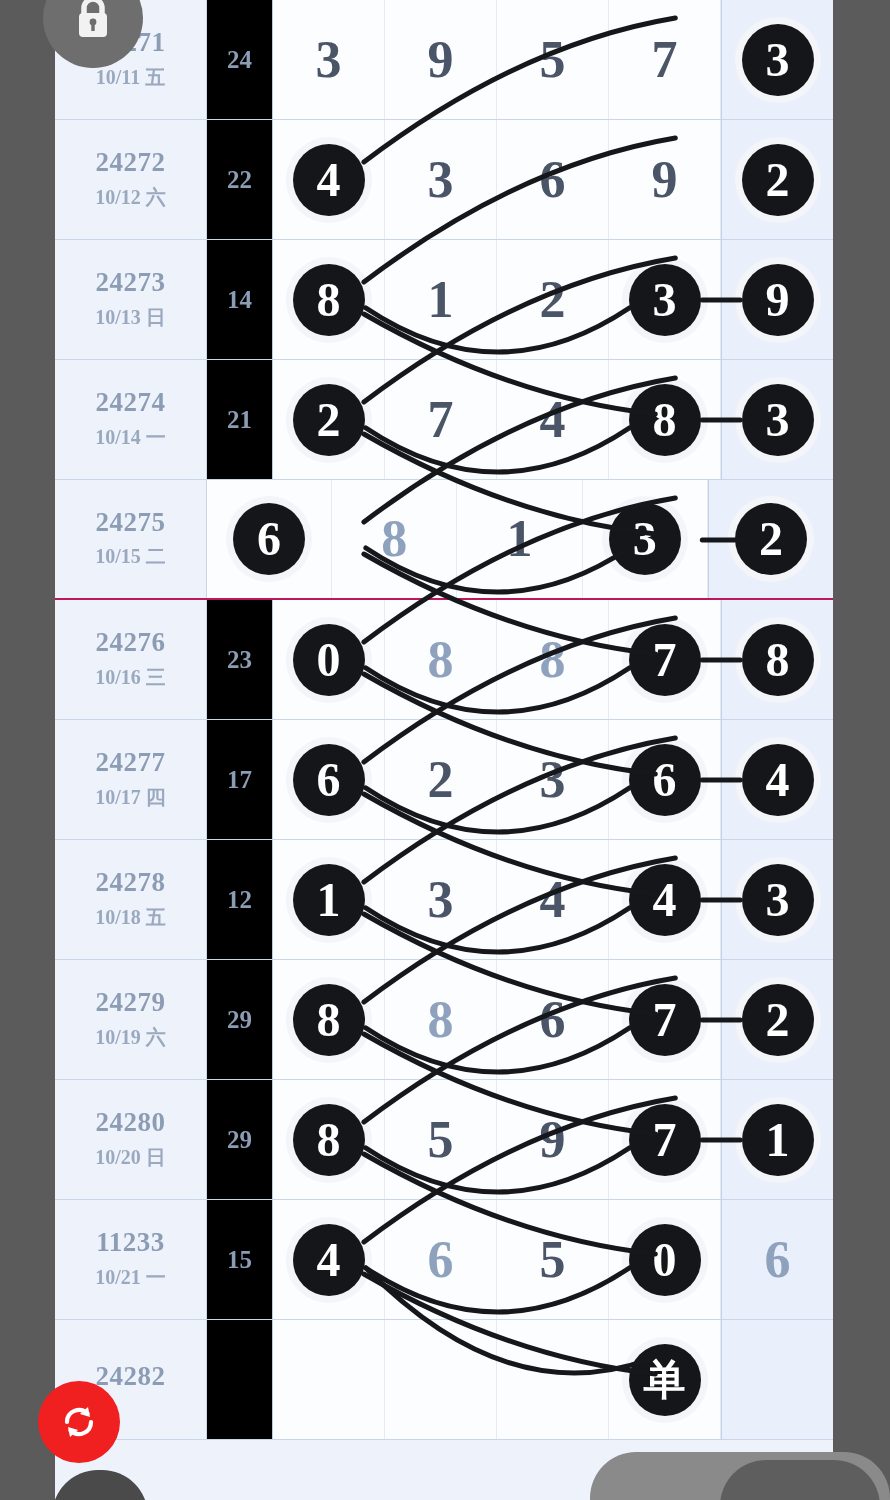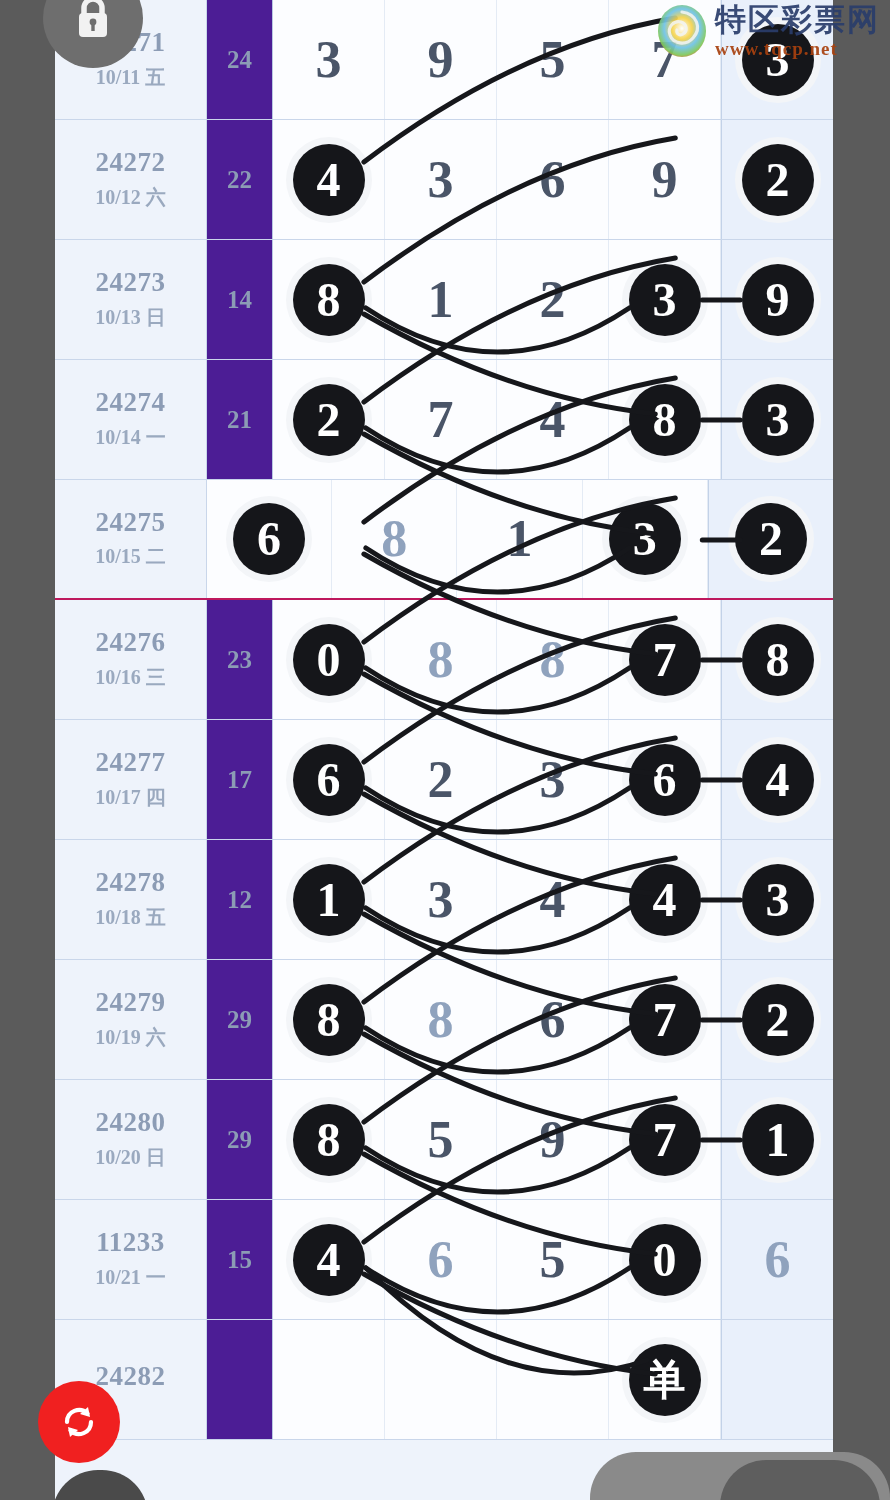--- a/index.html
+++ b/index.html
@@ -40,21 +40,21 @@
   }
   .issue-date {
     font-size: 20px; font-weight: bold; color: #9aa9bf;
     margin-top: 6px; font-family: "Liberation Serif", serif;
   }
 
   
   .c-sum {
     width: 66px; flex: none;
     display: flex; align-items: center; justify-content: center;
-    background: #4c1d95;
+    background: #000000;
     border-right: 1px solid #b9c9e2;
     font-size: 25px; font-weight: bold; color: #8c9cb5;
   }
 
   
   .c-digits {
     flex: 1; display: flex; position: relative; background: #fcfdff;
   }
   .cell {
     flex: 1;
@@ -443,39 +443,20 @@
         <path d="M647.3 540 Q666.2 540 685.1 540" fill="none" stroke="#16171b" stroke-width="5" stroke-linecap="round"></path>
         <path d="M647.3 660 Q666.2 660 685.1 660" fill="none" stroke="#16171b" stroke-width="5" stroke-linecap="round"></path>
         <path d="M647.3 780 Q666.2 780 685.1 780" fill="none" stroke="#16171b" stroke-width="5" stroke-linecap="round"></path>
         <path d="M647.3 900 Q666.2 900 685.1 900" fill="none" stroke="#16171b" stroke-width="5" stroke-linecap="round"></path>
         <path d="M647.3 1020 Q666.2 1020 685.1 1020" fill="none" stroke="#16171b" stroke-width="5" stroke-linecap="round"></path>
         <path d="M647.3 1140 Q666.2 1140 685.1 1140" fill="none" stroke="#16171b" stroke-width="5" stroke-linecap="round"></path>
         <path d="M310.9 1268 Q451.59999999999997 1410 592.3 1360" fill="none" stroke="#16171b" stroke-width="5" stroke-linecap="round"></path>
       </svg>
   </div>
 
-  <div id="watermark">
-    <svg width="54" height="54" viewBox="0 0 54 54">
-      <defs>
-        <radialGradient id="g1" cx="50%" cy="45%" r="60%">
-          <stop offset="0%" stop-color="#ffffff"></stop>
-          <stop offset="35%" stop-color="#f6d34a"></stop>
-          <stop offset="62%" stop-color="#6fc3e8"></stop>
-          <stop offset="85%" stop-color="#7fc85a"></stop>
-          <stop offset="100%" stop-color="#e8622c"></stop>
-        </radialGradient>
-      </defs>
-      <ellipse cx="27" cy="27" rx="24" ry="26" fill="url(#g1)"></ellipse>
-      <path d="M27 8 C42 10 47 24 38 34 C31 42 18 40 15 31 C12 23 19 16 26 18 C32 20 33 27 28 30 C25 32 21 30 22 26" fill="none" stroke="#f2f4f6" stroke-width="3.2" stroke-linecap="round" opacity=".85"></path>
-    </svg>
-    <div id="wm-text-wrap">
-      <div id="wm-title">特区彩票网</div>
-      <div id="wm-url">www.tqcp.net</div>
-    </div>
-  </div>
 
   <div class="fab" id="lock-fab">
     <svg width="44" height="48" viewBox="0 0 44 48">
       <path d="M13 20 V14 a9 9 0 0 1 18 0 V20" fill="none" stroke="#f2f2f2" stroke-width="5.5"></path>
       <rect x="8" y="19" width="28" height="24" rx="4" fill="#f2f2f2"></rect>
       <circle cx="22" cy="28" r="3.4" fill="#6e6e6e"></circle>
       <rect x="20.3" y="29" width="3.4" height="8" fill="#6e6e6e"></rect>
     </svg>
   </div>
 

